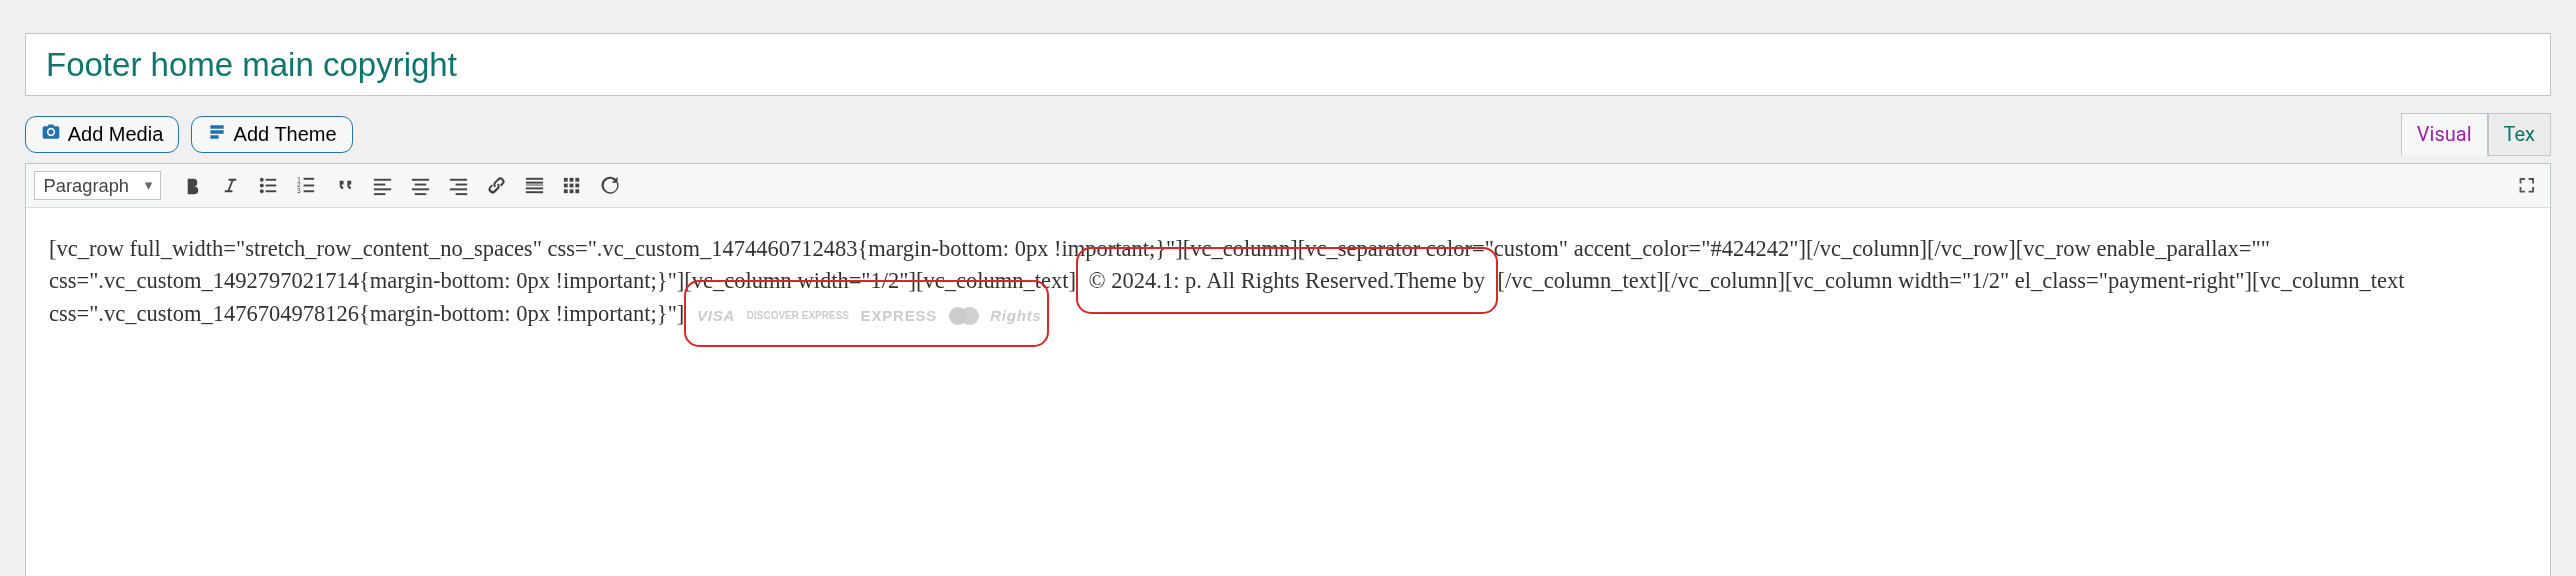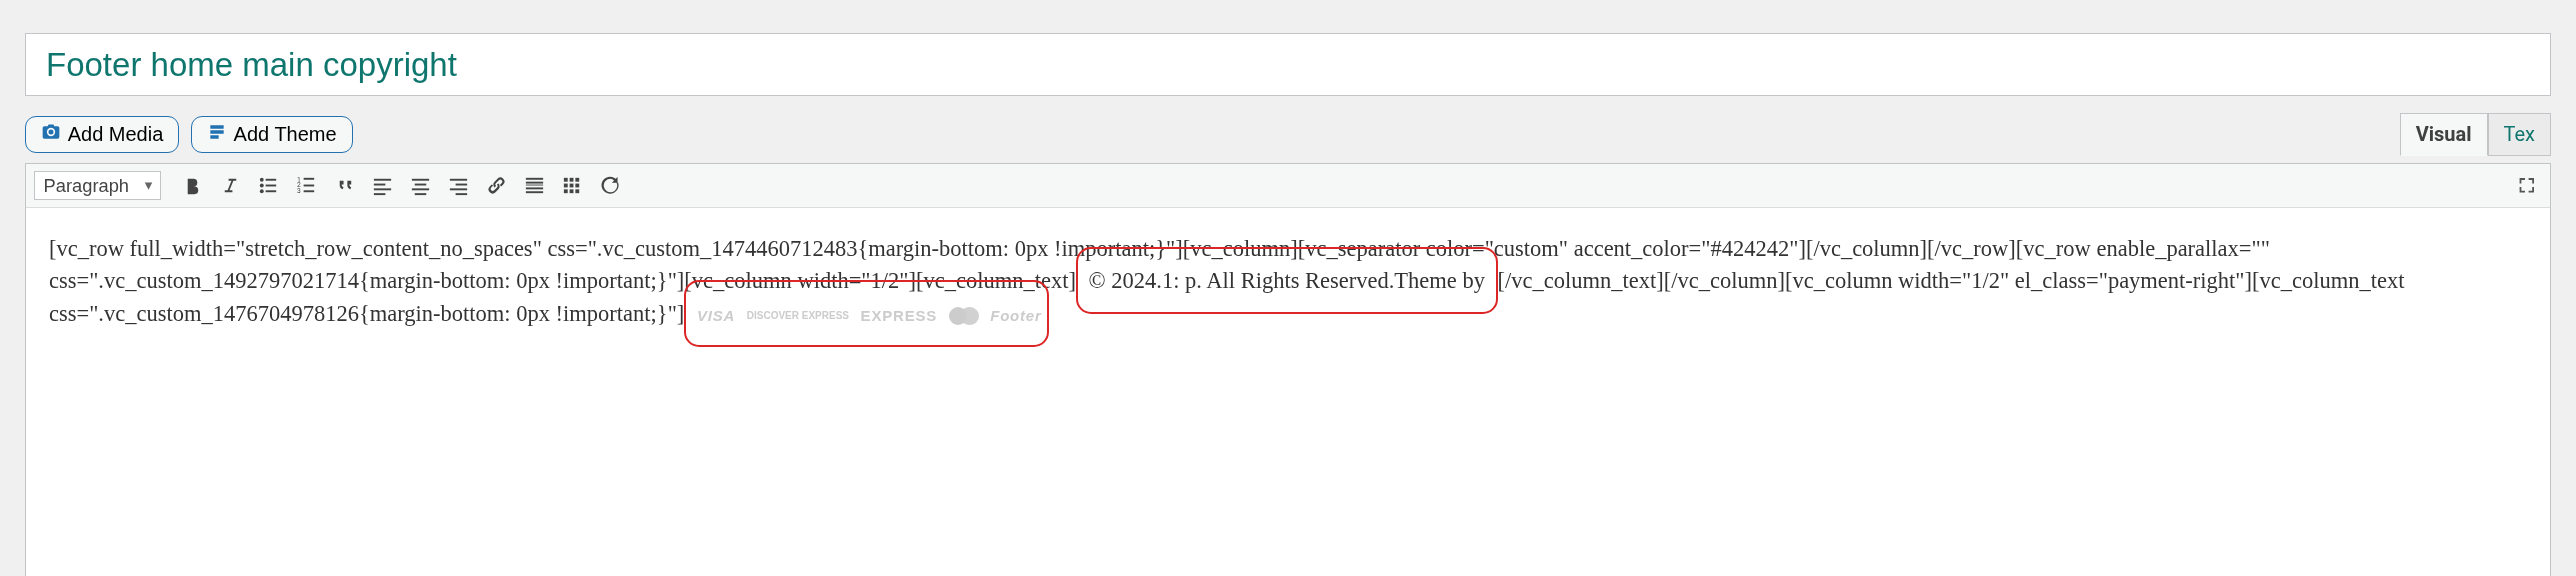--- a/index.html
+++ b/index.html
@@ -52,21 +52,21 @@
 
   .tabs-right { display: flex; }
   .ed-tab {
     padding: 6.7px 15px;
     font-size: 20px;
     border: 0.8px solid #c3c4c7;
     background: #ebebeb;
     color: #0f766e;
     cursor: pointer;
   }
-  .ed-tab.active { background: #f6f7f7; color: #404040; border-bottom-color: #f6f7f7; font-weight: bold; }
+  .ed-tab.active { background: #f6f7f7; color: #a21caf; border-bottom-color: #f6f7f7; }
 
   .editor-wrap {
     border: 0.8px solid #c3c4c7;
     background: #fff;
   }
   .editor-toolbar {
     display: flex;
     align-items: center;
     gap: 5px;
     padding: 5px 8.3px;
@@ -287,20 +287,20 @@
     <div class="editor-body">
       <span>[vc_row full_width="stretch_row_content_no_spaces" css=".vc_custom_1474460712483{margin-bottom: 0px !important;}"][vc_column][vc_separator color="custom" accent_color="#424242"][/vc_column][/vc_row][vc_row enable_parallax="" css=".vc_custom_1492797021714{margin-bottom: 0px !important;}"][vc_column width="1/2"][vc_column_text]</span><span class="red-box"> © 2024.1:             p. All Rights Reserved.Theme by </span><span>[/vc_column_text][/vc_column][vc_column width="1/2" el_class="payment-right"][vc_column_text css=".vc_custom_1476704978126{margin-bottom: 0px !important;}"]</span><span class="red-box">
         <span class="pay-logos">
           <span class="pay-logo">VISA</span>
           <span class="pay-logo small">DISCOVER EXPRESS</span>
           <span class="pay-logo disc">EXPRESS</span>
           <span class="pay-logo circles">
               <span class="mc-circle"></span>
               <span class="mc-circle"></span>
             </span>
-          <span class="pay-logo">Footer</span>
+          <span class="pay-logo">Rights</span>
         </span>
       </span>
     </div>
   </div>
 
 </div>
 
 
 </body></html>

